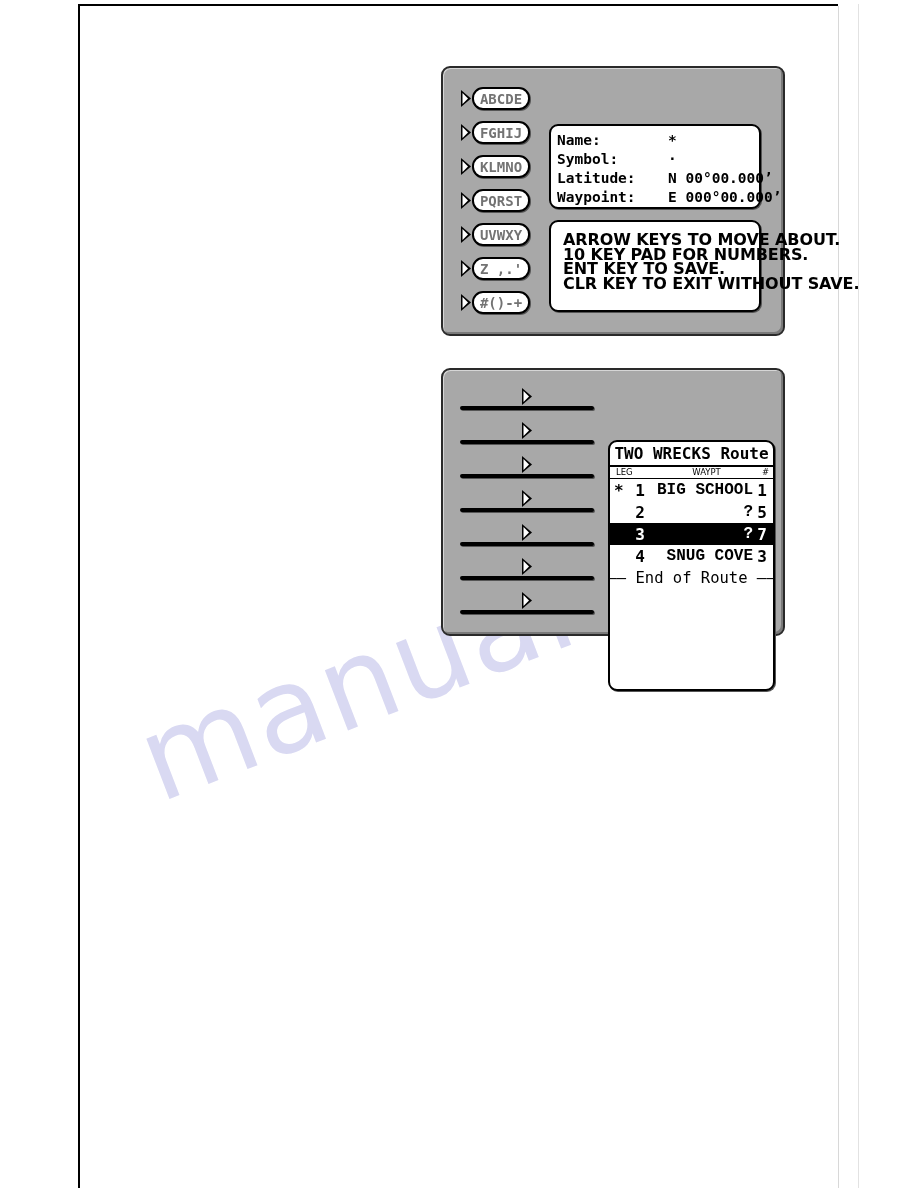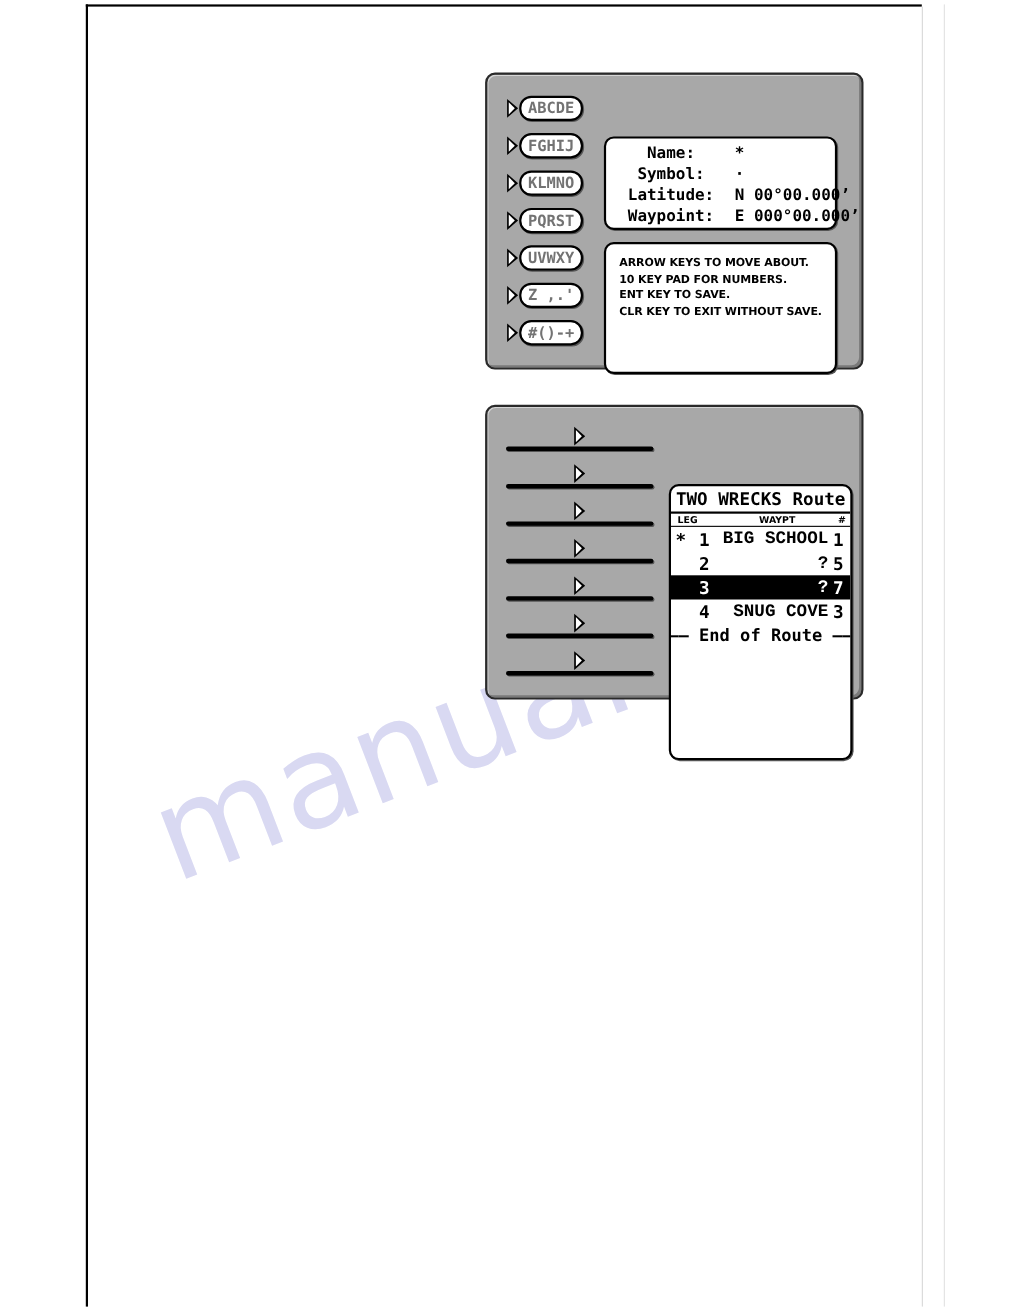--- a/index.html
+++ b/index.html
@@ -171,32 +171,32 @@
     font-size: 14.5px;
     font-weight: bold;
   }
   .wp-field {
     display: flex;
     line-height: 19px;
     white-space: nowrap;
   }
   .wp-label {
     flex: 0 0 106px;
-    text-align: center;
+    text-align: left;
     padding-right: 5px;
   }
   .wp-value { flex: 1 1 auto; text-align: left; }
 
   #waypoint-help-box {
     left: 106px;
     top: 152px;
     width: 212px;
-    height: 120px;
+    height: 92px;
     padding: 11px 0 0 12px;
-    font-size: 10px;
+    font-size: 16px;
     font-weight: bold;
     font-family: "DejaVu Sans", sans-serif;
     letter-spacing: -0.1px;
   }
   .help-line { line-height: 14.5px; white-space: nowrap; }
 
   
   #route-list-box {
     left: 165px;
     top: 22px;
@@ -213,24 +213,24 @@
     justify-content: center;
     font-size: 16px;
     font-weight: bold;
     border-bottom: 2px solid #000000;
     letter-spacing: 0px;
     white-space: nowrap;
   }
   #route-colheads {
     height: 12px;
     display: flex;
-    align-items: flex-end;
+    align-items: flex-start;
     font-size: 8.5px;
     font-family: "DejaVu Sans", sans-serif;
-    font-weight: bold;
+    font-weight: normal;
     border-bottom: 1px solid #000000;
     color: #000000;
     padding: 0 4px 0 6px;
     box-sizing: border-box;
   }
   #route-colheads .ch-leg { flex: 0 0 44px; text-align: left; }
   #route-colheads .ch-waypt { flex: 1 1 auto; text-align: center; }
   #route-colheads .ch-num { flex: 0 0 16px; text-align: right; }
 
   .route-row {
@@ -251,21 +251,21 @@
   .route-row .r-leg  { flex: 0 0 17px; text-align: right; padding-right: 6px; }
   .route-row .r-name { flex: 1 1 auto; text-align: right; font-family: Liberation Mono, monospace; }
   .route-row .r-num  { flex: 0 0 14px; text-align: right; }
 
   .route-endrow {
     display: flex;
     align-items: center;
     justify-content: center;
     height: 22px;
     font-size: 15.5px;
-    font-weight: bold;
+    font-weight: normal;
     white-space: nowrap;
   }
 </style>
 </head>
 <body>
 
 <div id="page-sheet"></div>
 <div id="page-faint-rule"></div>
 <div id="page-right-rule"></div>
 

